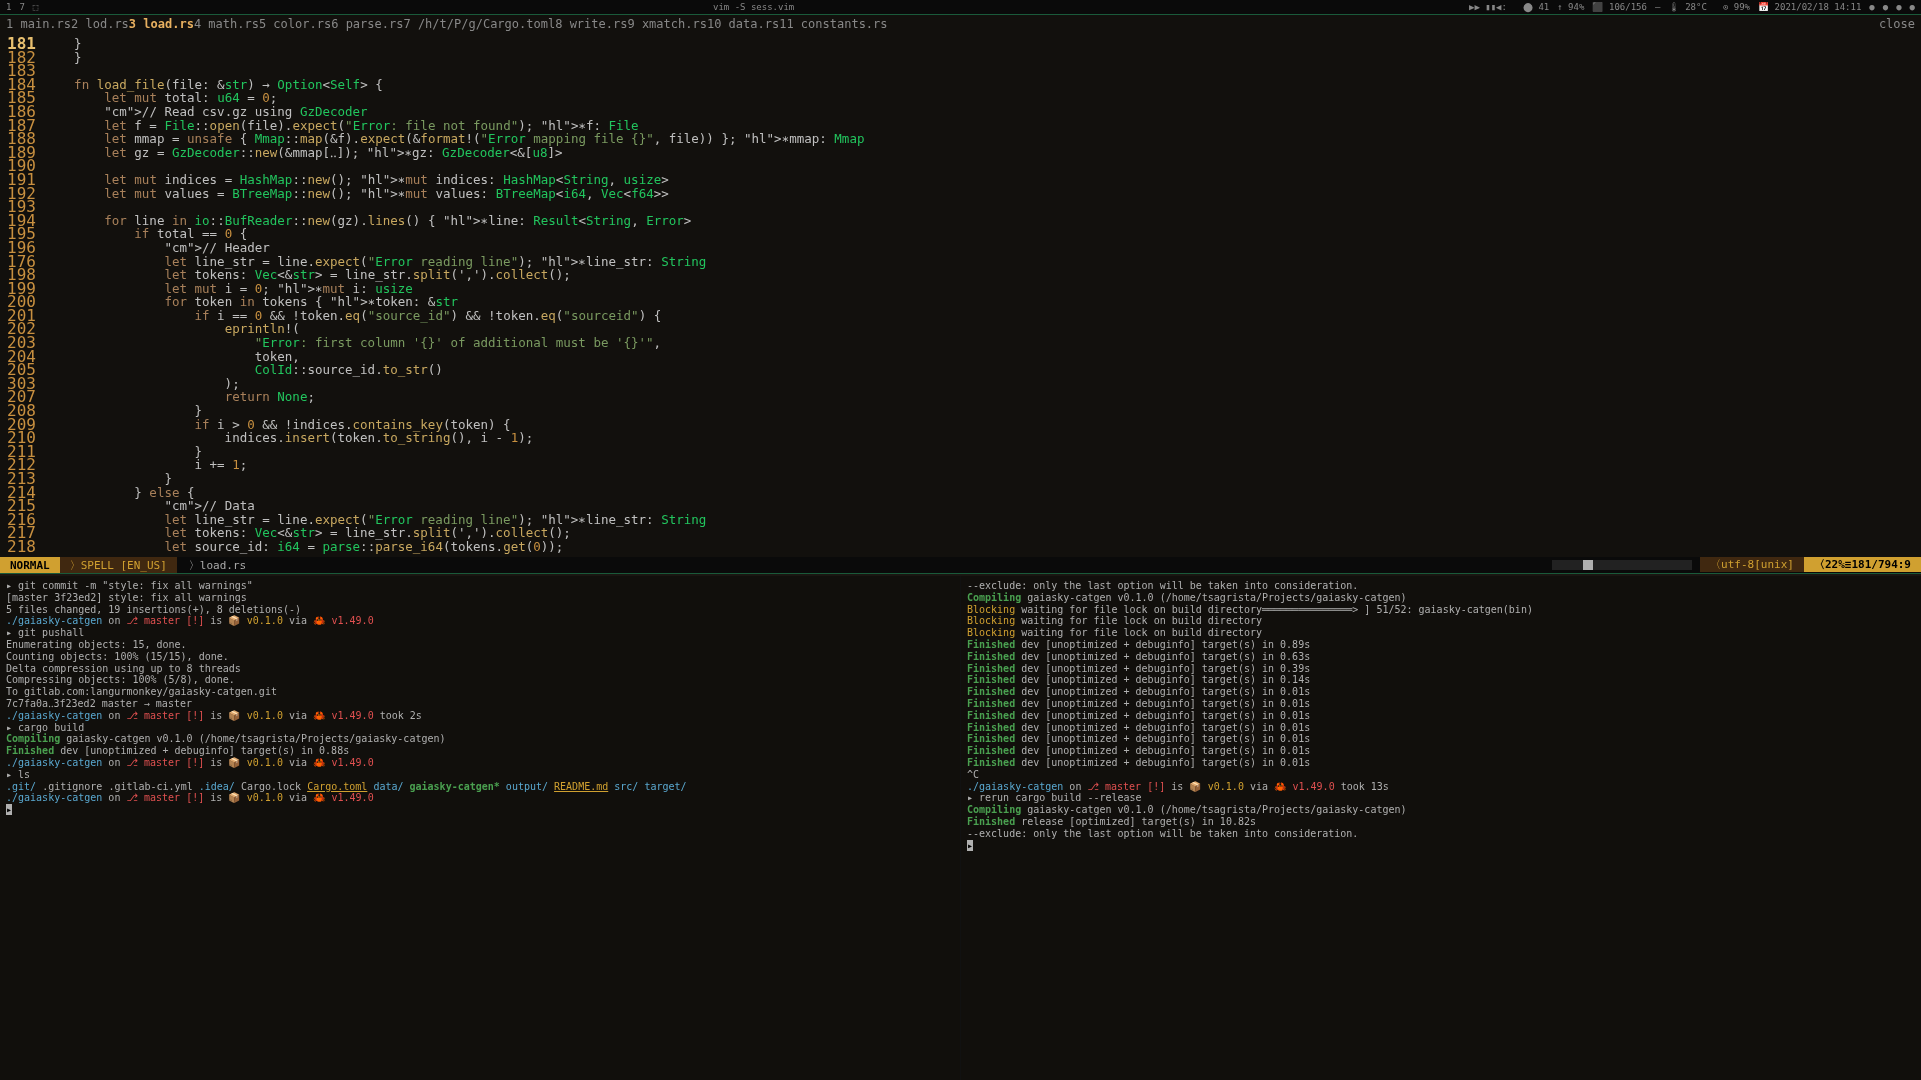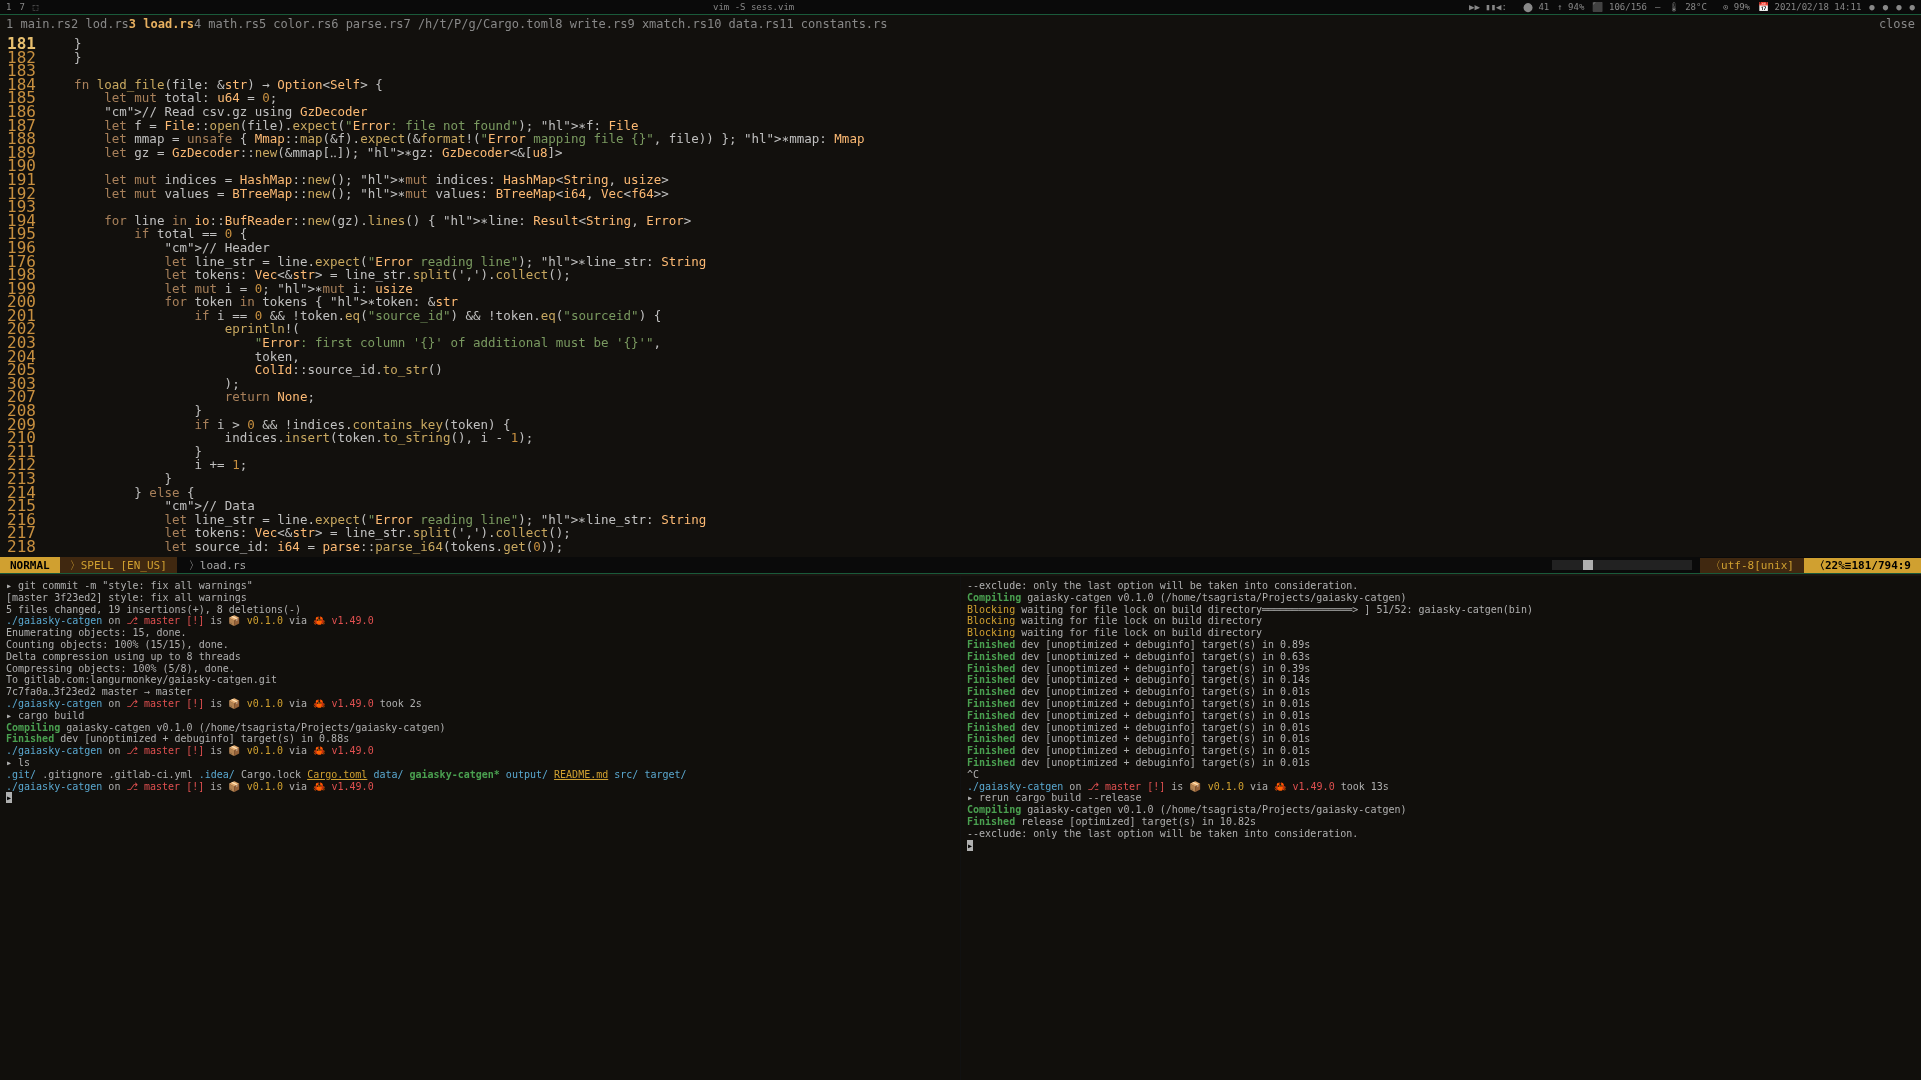--- a/index.html
+++ b/index.html
@@ -20,24 +20,24 @@
 .editor{position:relative;border-top:1px solid #1a5a3a;border-bottom:1px solid #1a5a3a;height:560px;background:rgba(12,12,10,0.55)}
 .tabs{height:18px;display:flex;padding:2px 6px;align-items:flex-start;font-size:12px}
 .tab{color:#888}
 .tab.active{color:#e8b060;font-weight:bold}
 .close-tab{margin-left:auto;color:#888}
 .gutter{position:absolute;left:4px;top:22px;width:32px;text-align:right;color:#c89040;line-height:13.6px;font-size:16px}
 .gutter .cur{color:#e8c070;font-weight:bold}
 .code{position:absolute;left:44px;top:22px;right:6px;line-height:13.6px;white-space:pre;font-size:12.5px}
 .kw{color:#a8805a}
 .fn{color:#c8a860}
-.ty{color:#fdba74}
+.ty{color:#22c55e}
 .st{color:#7a9a60}
 .nm{color:#c89040}
-.statusbar{position:absolute;left:0;right:0;bottom:0;height:16px;background:#0a0a0a;display:flex;align-items:center;font-size:11px}
+.statusbar{position:absolute;left:0;right:0;bottom:0;height:16px;background:#0a0a0a;display:flex;align-items:flex-start;font-size:11px}
 .sb-seg{padding:0 10px;height:100%;display:flex;align-items:center}
 .sb-mode{background:#d0a030;color:#000;font-weight:bold}
 .sb-spell{background:#402810;color:#d0a030}
 .sb-file{color:#aaa;padding-left:12px}
 .sb-right{margin-left:auto;display:flex;align-items:center}
 .sb-enc{background:#402810;color:#d0a030;padding:0 10px}
 .sb-pos{background:#d0a030;color:#000;font-weight:bold;padding:0 10px}
 .sb-scroll{width:140px;height:10px;background:#222;margin:0 8px;position:relative}
 .sb-scroll-thumb{position:absolute;left:22%;width:10px;height:10px;background:#b0b0b0}
 .terms{position:absolute;left:0;right:0;top:576px;bottom:0;display:flex}
@@ -150,20 +150,21 @@
     </div>
   </div>
 </div>
 
 <div class="terms">
   <div class="term term-left" id="term-l">
       <div><span class="tc-wh">▸ git commit -m "style: fix all warnings"</span></div>
       <div><span class="tc-wh">[master 3f23ed2] style: fix all warnings</span></div>
       <div><span class="tc-wh"> 5 files changed, 19 insertions(+), 8 deletions(-)</span></div>
       <div><span class="tp-path">./gaiasky-catgen</span> <span class="tc-wh">on</span> <span class="tp-br">⎇ master</span> <span class="tp-br">[!]</span> <span class="tc-wh">is</span> <span class="tp-ver">📦 v0.1.0</span> <span class="tc-wh">via</span> <span class="tp-via">🦀 v1.49.0</span></div>
+      <div><span class="tc-wh">▸ git pushall</span></div>
       <div><span class="tc-wh">Enumerating objects: 15, done.</span></div>
       <div><span class="tc-wh">Counting objects: 100% (15/15), done.</span></div>
       <div><span class="tc-wh">Delta compression using up to 8 threads</span></div>
       <div><span class="tc-wh">Compressing objects: 100% (5/8), done.</span></div>
       <div><span class="tc-wh">To gitlab.com:langurmonkey/gaiasky-catgen.git</span></div>
       <div><span class="tc-wh">   7c7fa0a‥3f23ed2  master → master</span></div>
       <div><span class="tp-path">./gaiasky-catgen</span> <span class="tc-wh">on</span> <span class="tp-br">⎇ master</span> <span class="tp-br">[!]</span> <span class="tc-wh">is</span> <span class="tp-ver">📦 v0.1.0</span> <span class="tc-wh">via</span> <span class="tp-via">🦀 v1.49.0</span> <span class="tc-wh">took 2s</span></div>
       <div><span class="tc-wh">▸ cargo build</span></div>
       <div><span class="tc-grn">   Compiling</span><span class="tc-wh"> gaiasky-catgen v0.1.0 (/home/tsagrista/Projects/gaiasky-catgen)</span></div>
       <div><span class="tc-grn">    Finished</span><span class="tc-wh"> dev [unoptimized + debuginfo] target(s) in 0.88s</span></div>

